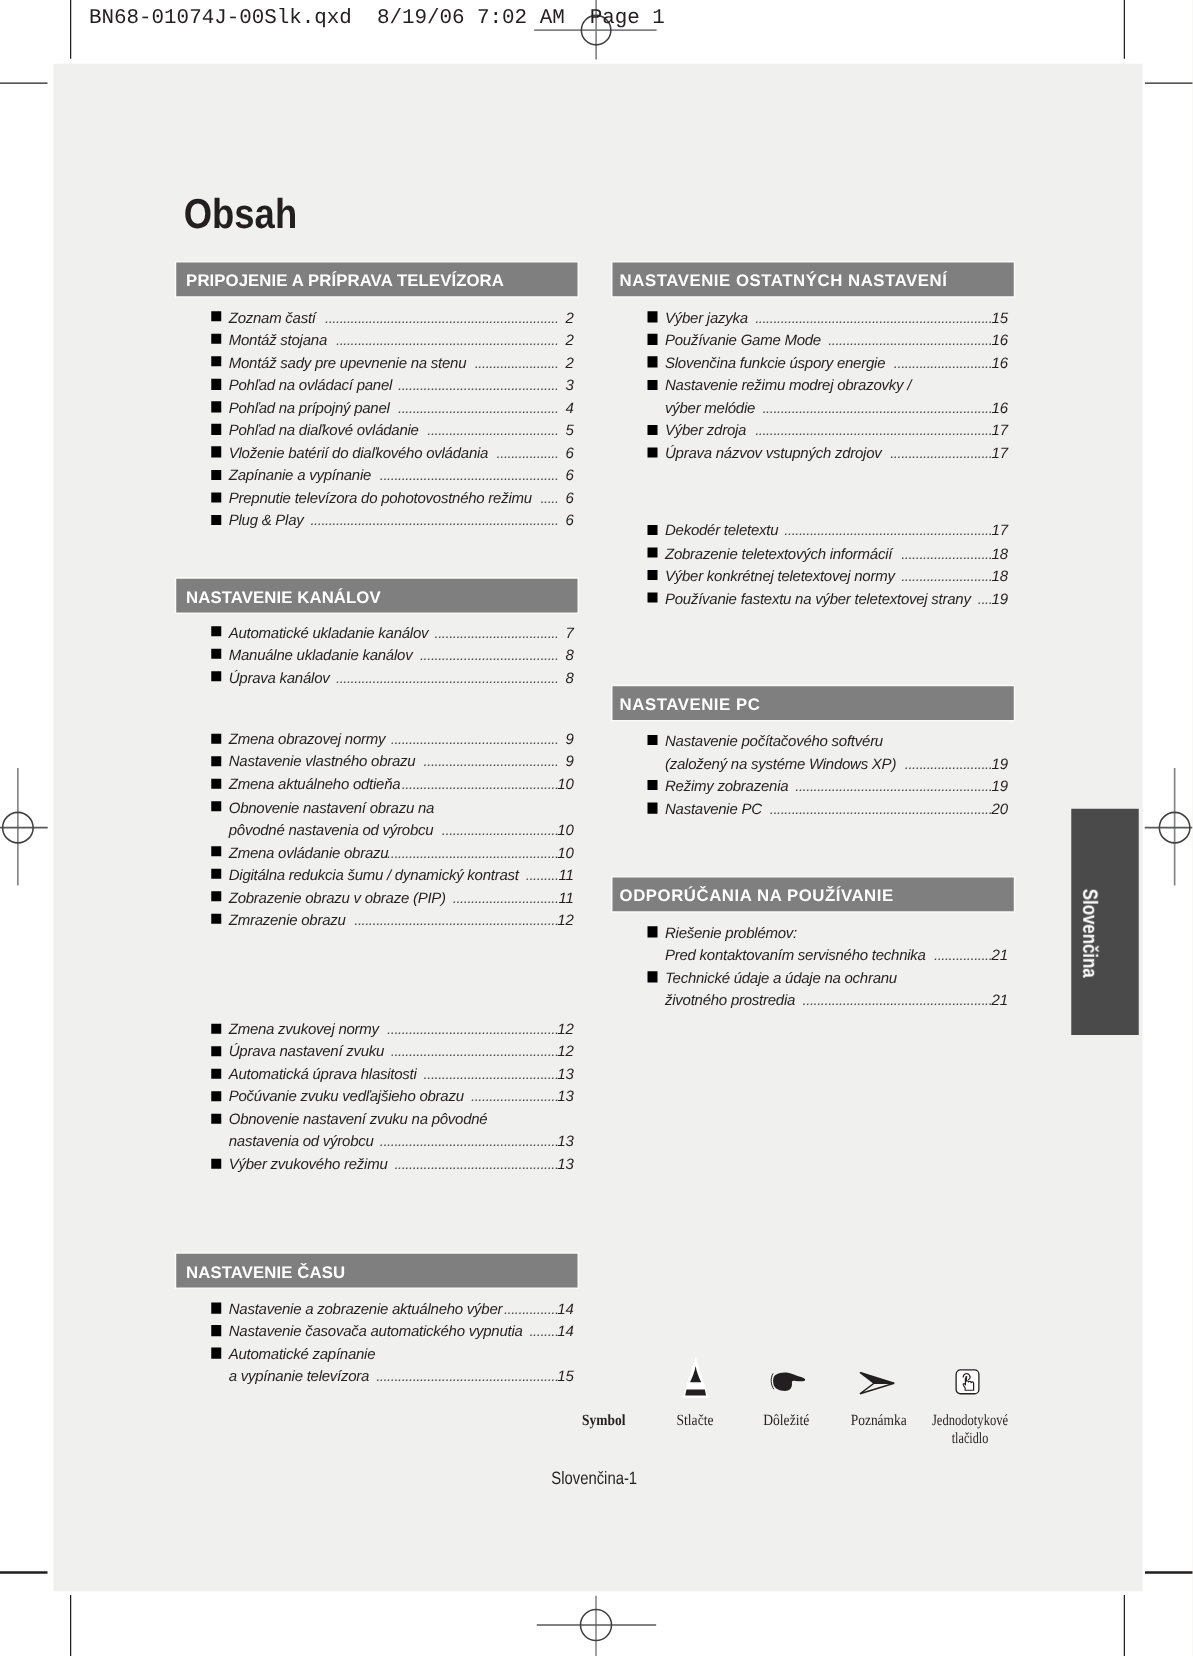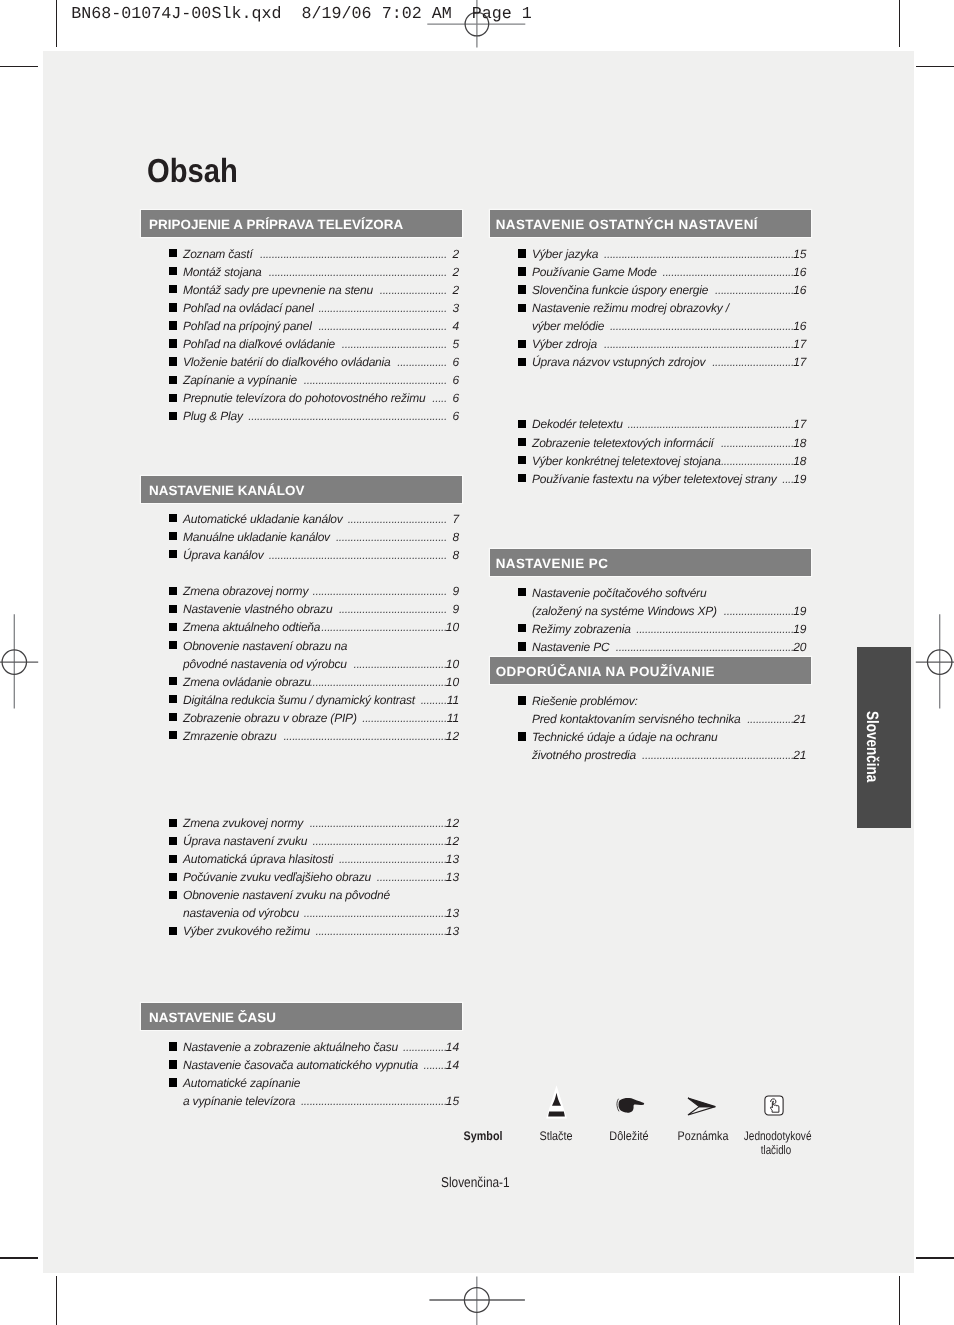--- a/index.html
+++ b/index.html
@@ -21,21 +21,21 @@
   .items{padding-top:8.6px;}
   .row{position:relative;height:18.06px;font-size:12px;letter-spacing:-0.2px;color:#231f20;white-space:nowrap;font-style:italic;}
   .bul{position:absolute;left:27.8px;top:3.6px;width:8.3px;height:8.2px;background:#000;}
   .txt{position:absolute;left:42.0px;top:1.2px;}
   .cont{position:absolute;left:42.0px;top:1.2px;}
   .dots{position:absolute;top:1.2px;overflow:hidden;white-space:nowrap;letter-spacing:-0.414px;color:#4a4a4d;font-size:12px;line-height:14px;}
   .pg{position:absolute;top:1.2px;text-align:right;letter-spacing:-0.1px;}
   .sidetab{position:absolute;left:856.6px;top:647.4px;width:54.8px;height:181px;background:#4a4a4a;}
   .sidetab span{position:absolute;left:23.4px;top:64.0px;transform-origin:0 0;transform:rotate(90deg) scaleX(0.817) translateZ(0);
                 color:#fff;font-size:16.5px;line-height:16.5px;font-weight:bold;white-space:nowrap;display:block;}
-  #legend{position:absolute;left:0;top:0;width:954px;height:1200px;}
+  #legend{position:absolute;left:0;top:0;width:954px;height:1200px;font-family:Liberation Serif, serif;}
   .legicon{position:absolute;}
   .leglabel{position:absolute;font-size:12.5px;line-height:13px;color:#231f20;text-align:center;white-space:nowrap;}
   .leglabel.lb{font-weight:bold;}
   #footer{position:absolute;left:441.2px;top:1175.8px;font-size:14.3px;line-height:14.3px;color:#231f20;transform:scaleX(0.831) translateZ(0);transform-origin:0 0;}
 </style>
 </head>
 <body>
 
 <div class="cropline" style="left:56px;top:0;width:1.4px;height:47px;"></div>
 <div class="cropline" style="left:899px;top:0;width:1.4px;height:47px;"></div>
@@ -132,21 +132,21 @@
           <span class="pg" style="left: 0px; width: 318px;">6</span>
         </div>
         <div class="row">
           <span class="bul"></span>
           <span class="txt">Plug &amp; Play</span>
           <span class="dots" style="left: 107.36px; width: 197.64px;">....................................................................</span>
           <span class="pg" style="left: 0px; width: 318px;">6</span>
         </div>
       </div>
     </div>
-    <div class="sec" style="top:476px">
+    <div class="sec" style="top:463px">
       <div class="secbar">NASTAVENIE KANÁLOV</div>
       <div class="items" style="padding-top:8px">
         <div class="row">
           <span class="bul"></span>
           <span class="txt">Automatické ukladanie kanálov</span>
           <span class="dots" style="left: 206.64px; width: 98.36px;">..................................</span>
           <span class="pg" style="left: 0px; width: 318px;">7</span>
         </div>
         <div class="row">
           <span class="bul"></span>
@@ -258,21 +258,21 @@
           <span class="dots" style="left: 174.52px; width: 130.48px;">.............................................</span>
           <span class="pg" style="left: 0px; width: 318px;">13</span>
         </div>
       </div>
     </div>
     <div class="sec" style="top:1003.1px">
       <div class="secbar">NASTAVENIE ČASU</div>
       <div class="items" style="padding-top:9.1px">
         <div class="row">
           <span class="bul"></span>
-          <span class="txt">Nastavenie a zobrazenie aktuálneho času</span>
+          <span class="txt">Nastavenie a zobrazenie aktuálneho výber</span>
           <span class="dots" style="left: 262.12px; width: 42.88px;">...............</span>
           <span class="pg" style="left: 0px; width: 318px;">14</span>
         </div>
         <div class="row">
           <span class="bul"></span>
           <span class="txt">Nastavenie časovača automatického vypnutia</span>
           <span class="dots" style="left: 282.56px; width: 22.44px;">........</span>
           <span class="pg" style="left: 0px; width: 318px;">14</span>
         </div>
         <div class="row">
@@ -341,21 +341,21 @@
           <span class="pg" style="left: 0px; width: 316.3px;">17</span>
         </div>
         <div class="row">
           <span class="bul"></span>
           <span class="txt">Zobrazenie teletextových informácií</span>
           <span class="dots" style="left: 230.92px; width: 72.08px;">.........................</span>
           <span class="pg" style="left: 0px; width: 316.3px;">18</span>
         </div>
         <div class="row">
           <span class="bul"></span>
-          <span class="txt">Výber konkrétnej teletextovej stojana</span>
+          <span class="txt">Výber konkrétnej teletextovej normy</span>
           <span class="dots" style="left: 230.92px; width: 72.08px;">.........................</span>
           <span class="pg" style="left: 0px; width: 316.3px;">18</span>
         </div>
         <div class="row">
           <span class="bul"></span>
           <span class="txt">Používanie fastextu na výber teletextovej strany</span>
           <span class="dots" style="left: 292.24px; width: 10.76px;">....</span>
           <span class="pg" style="left: 0px; width: 316.3px;">19</span>
         </div>
       </div>
@@ -379,21 +379,21 @@
           <span class="pg" style="left: 0px; width: 316.3px;">19</span>
         </div>
         <div class="row">
           <span class="bul"></span>
           <span class="txt">Nastavenie PC</span>
           <span class="dots" style="left: 125.8px; width: 177.2px;">.............................................................</span>
           <span class="pg" style="left: 0px; width: 316.3px;">20</span>
         </div>
       </div>
     </div>
-    <div class="sec" style="top:657px">
+    <div class="sec" style="top:702px">
       <div class="secbar">ODPORÚČANIA NA POUŽÍVANIE</div>
       <div class="items" style="padding-top:9.2px">
         <div class="row">
           <span class="bul"></span>
           <span class="txt">Riešenie problémov:</span>
         </div>
         <div class="row">
           <span class="cont">Pred kontaktovaním servisného technika</span>
           <span class="dots" style="left: 257.2px; width: 45.8px;">................</span>
           <span class="pg" style="left: 0px; width: 316.3px;">21</span>

